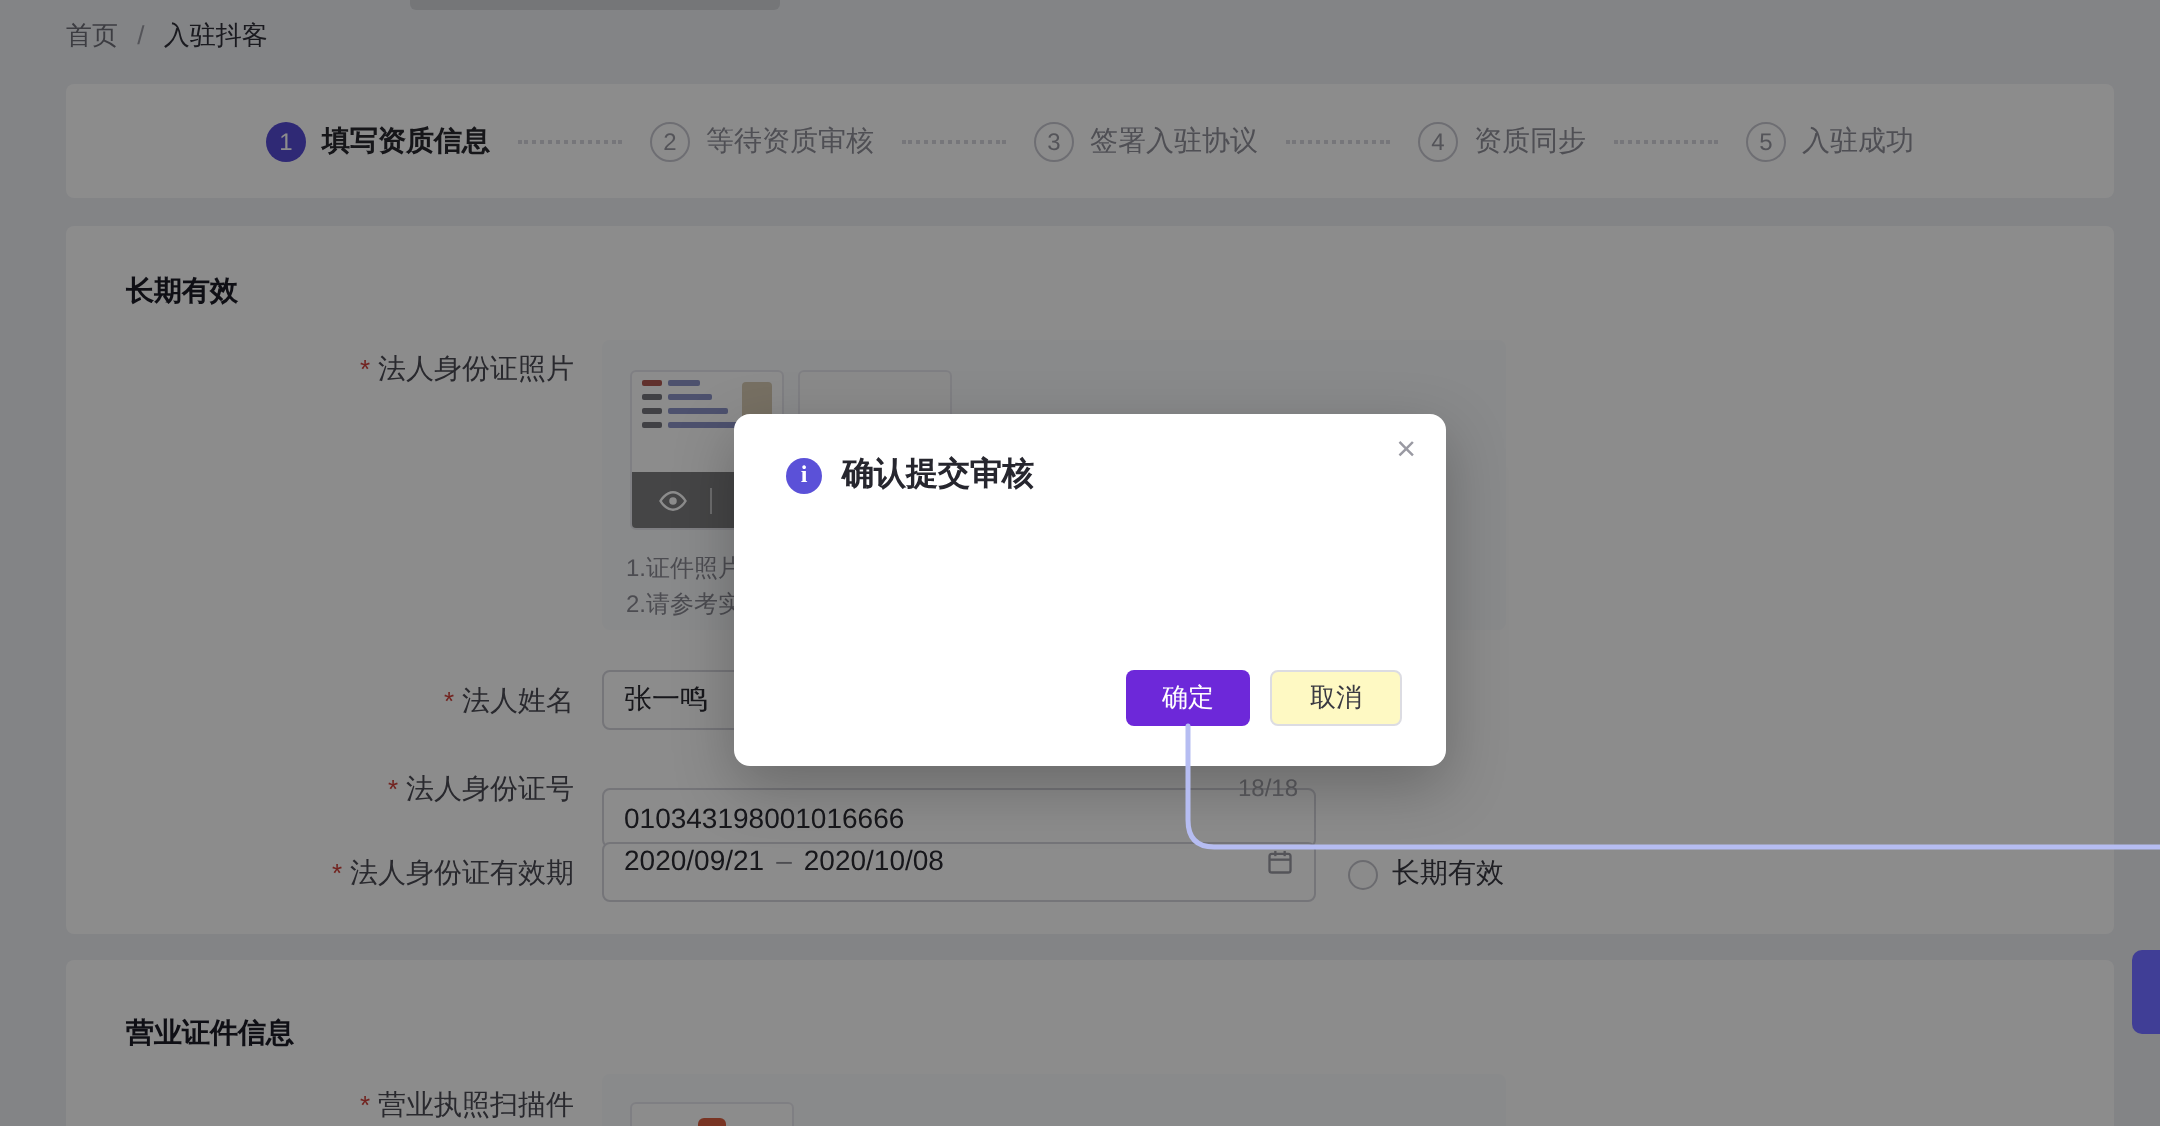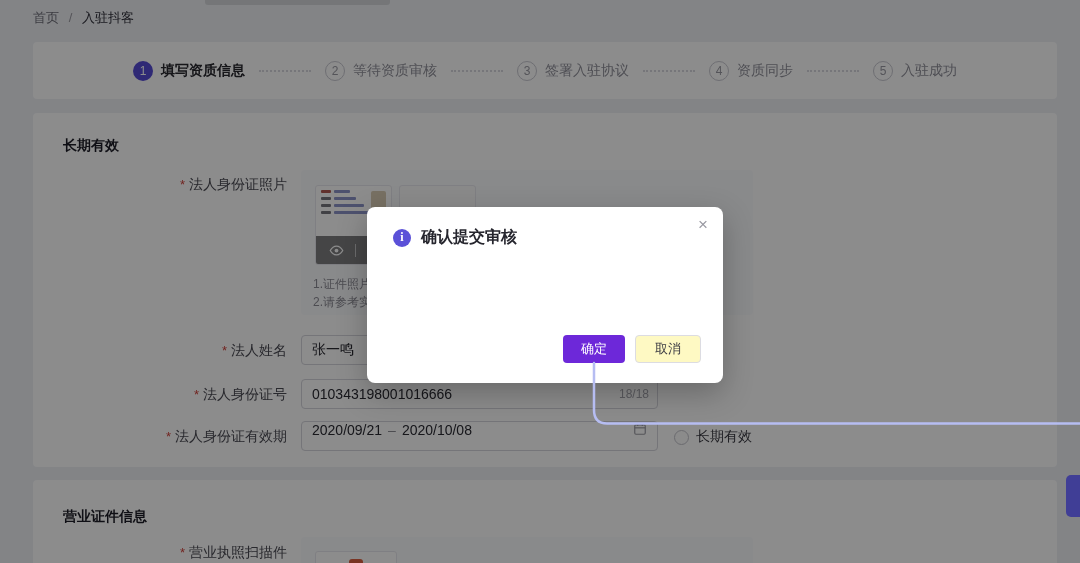--- a/index.html
+++ b/index.html
@@ -29,23 +29,23 @@
   .step-label{font-size:14px;}
   .connector{width:52px;border-top:2px dotted #d8d8de;margin:0 14px;}
 
   
   .sec-title{position:absolute;left:30px;font-weight:bold;font-size:14px;color:#1d1d27;}
   .f-label{position:absolute;left:4px;width:250px;text-align:right;font-size:14px;color:#4b4b54;height:30px;line-height:30px;}
   .req{color:#d0433c;margin-right:4px;font-size:13px;}
   .input-box{position:absolute;left:268px;width:357px;height:30px;border:1px solid #d5d5dc;border-radius:4px;background:#fff;box-sizing:border-box;font-size:14px;color:#2a2a32;}
   input.input-box{padding:0 10px;outline:none;font-family:inherit;}
   .input-wrap{position:absolute;left:268px;width:357px;height:30px;}
-  .input-wrap .input-box{left:0;top:0;width:100%;}
+  .input-wrap .input-box{left:0;top:15px;width:100%;}
   .counter{position:absolute;right:9px;top:8px;font-size:12px;color:#a6a6ae;}
-  .date-box{display:flex;align-items:flex-start;padding:0 10px;gap:6px;}
+  .date-box{display:flex;align-items:flex-end;padding:12px 10px;gap:6px;}
   .date-sep{color:#8c8c94;}
   .cal-icon{margin-left:auto;display:flex;}
   .radio-group{position:absolute;left:641px;display:flex;align-items:center;gap:7px;}
   .radio-circle{width:15px;height:15px;border:1px solid #c3c3cb;border-radius:50%;background:#fdfdfd;box-sizing:border-box;}
   .radio-label{font-size:14px;color:#3a3a42;}
 
   
   .upload-panel{position:absolute;left:268px;background:#fafbfd;border-radius:4px;}
   #panel-id{top:57px;width:452px;height:145px;}
   .thumb{position:absolute;top:15px;width:77px;height:80px;background:#fff;border:1px solid #e8e8ee;border-radius:3px;box-sizing:border-box;overflow:hidden;}

